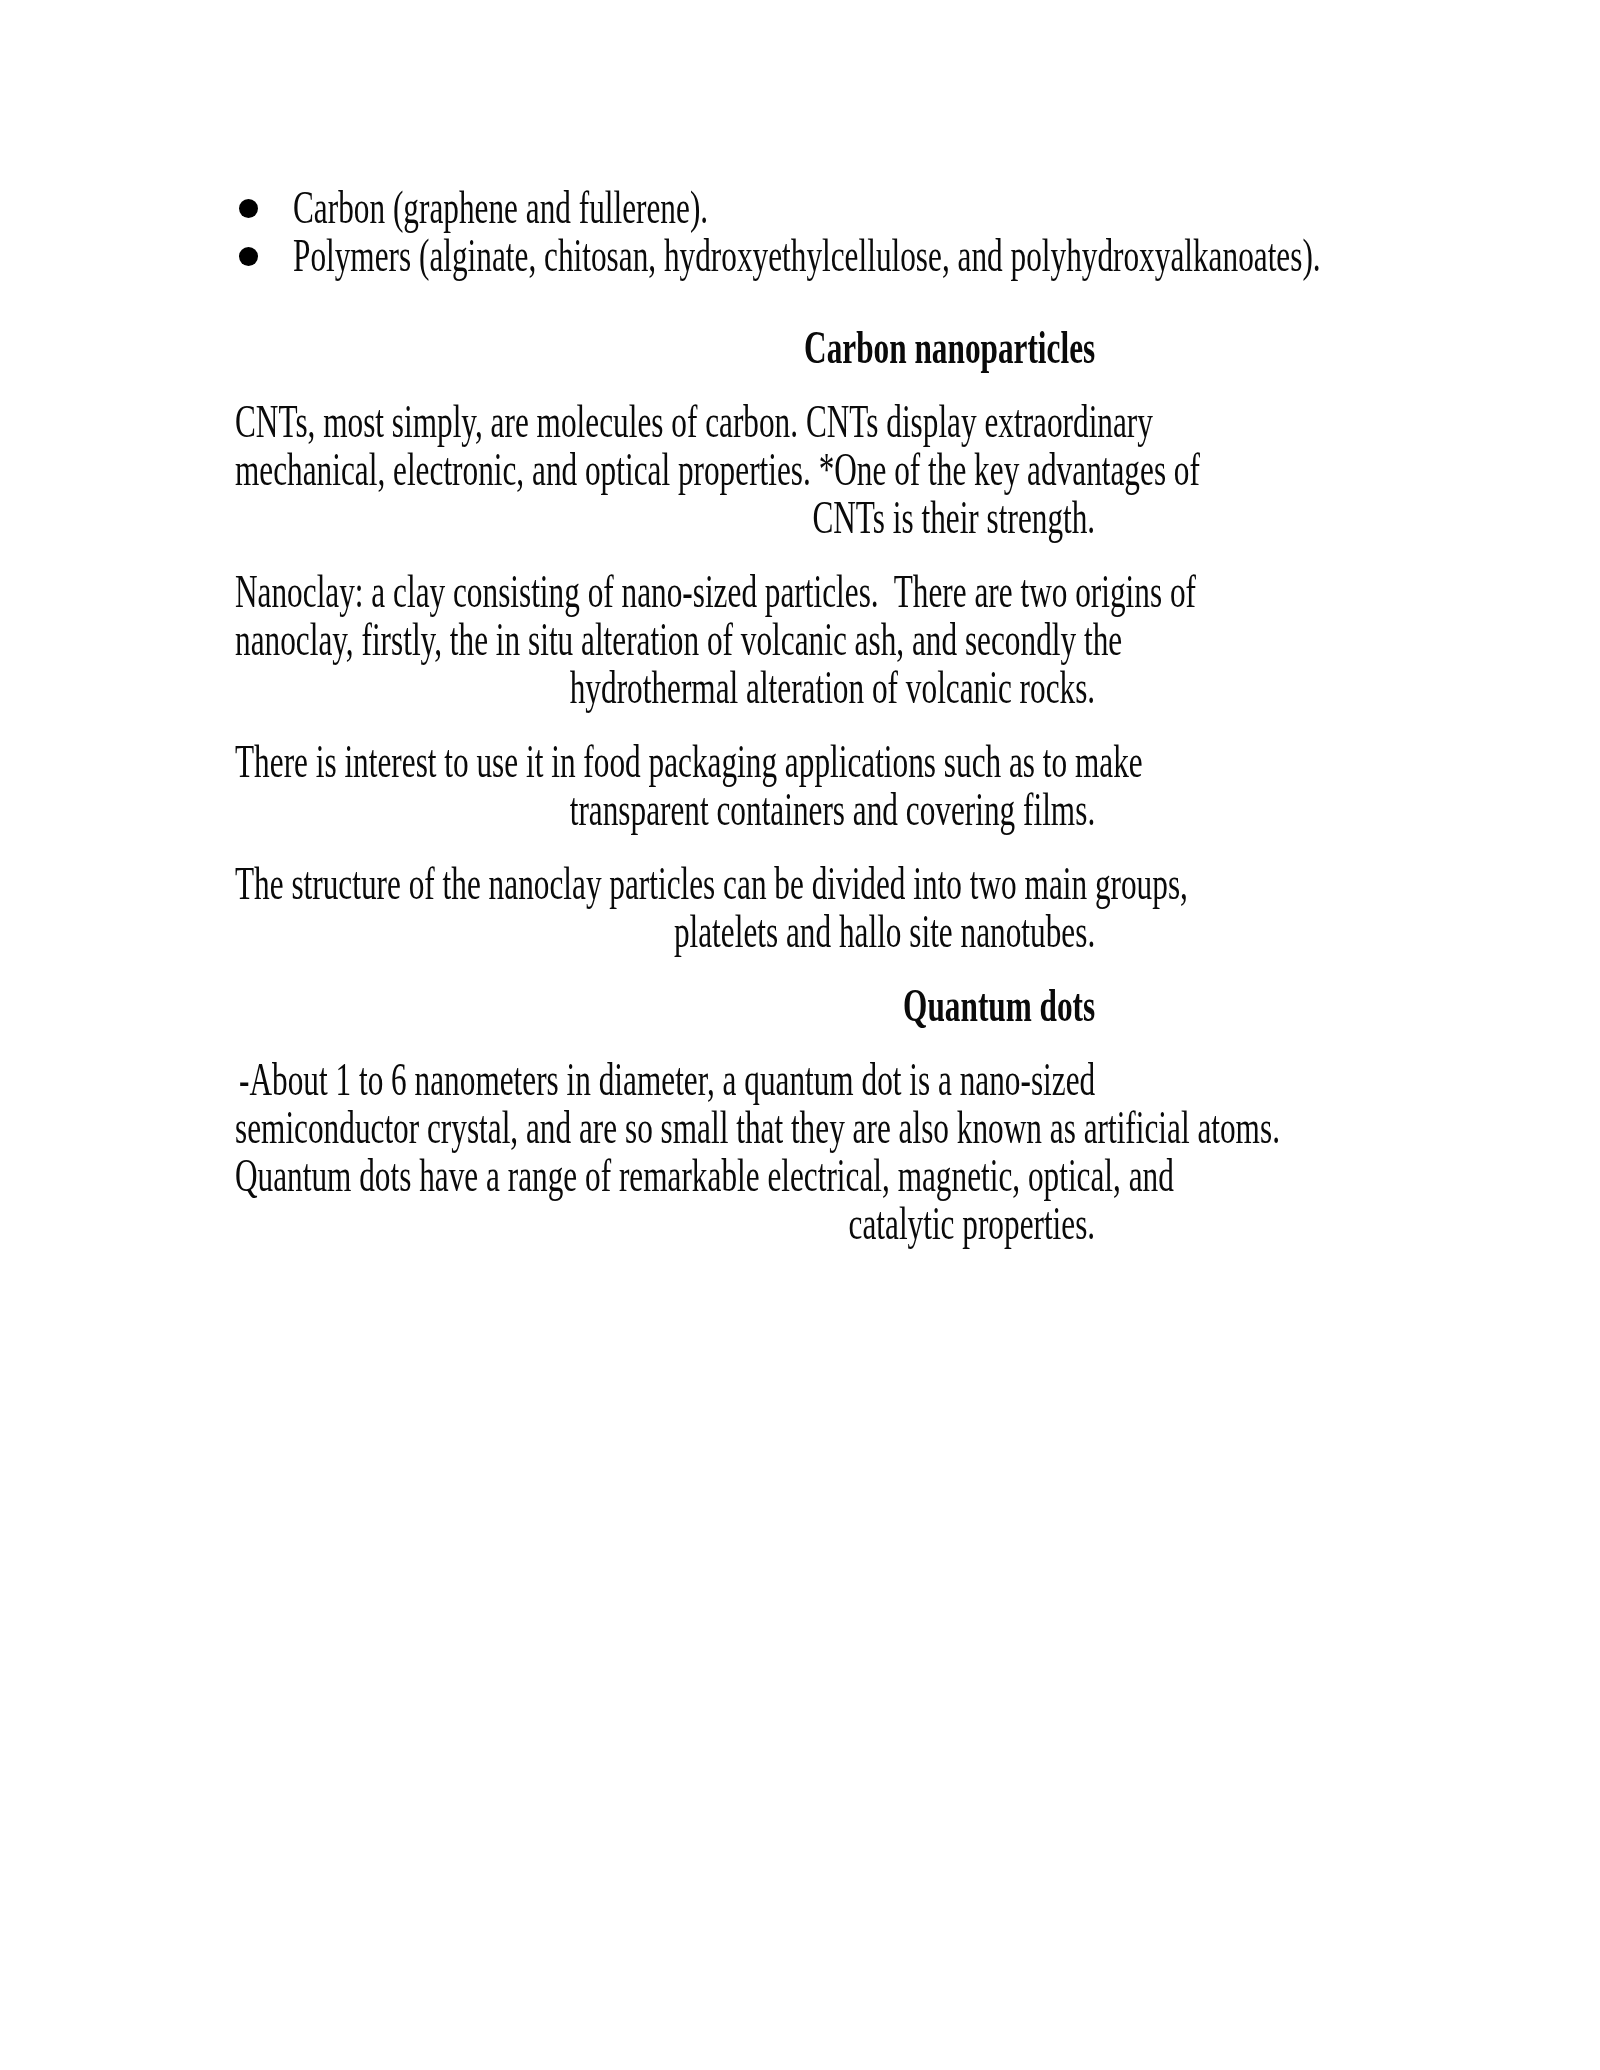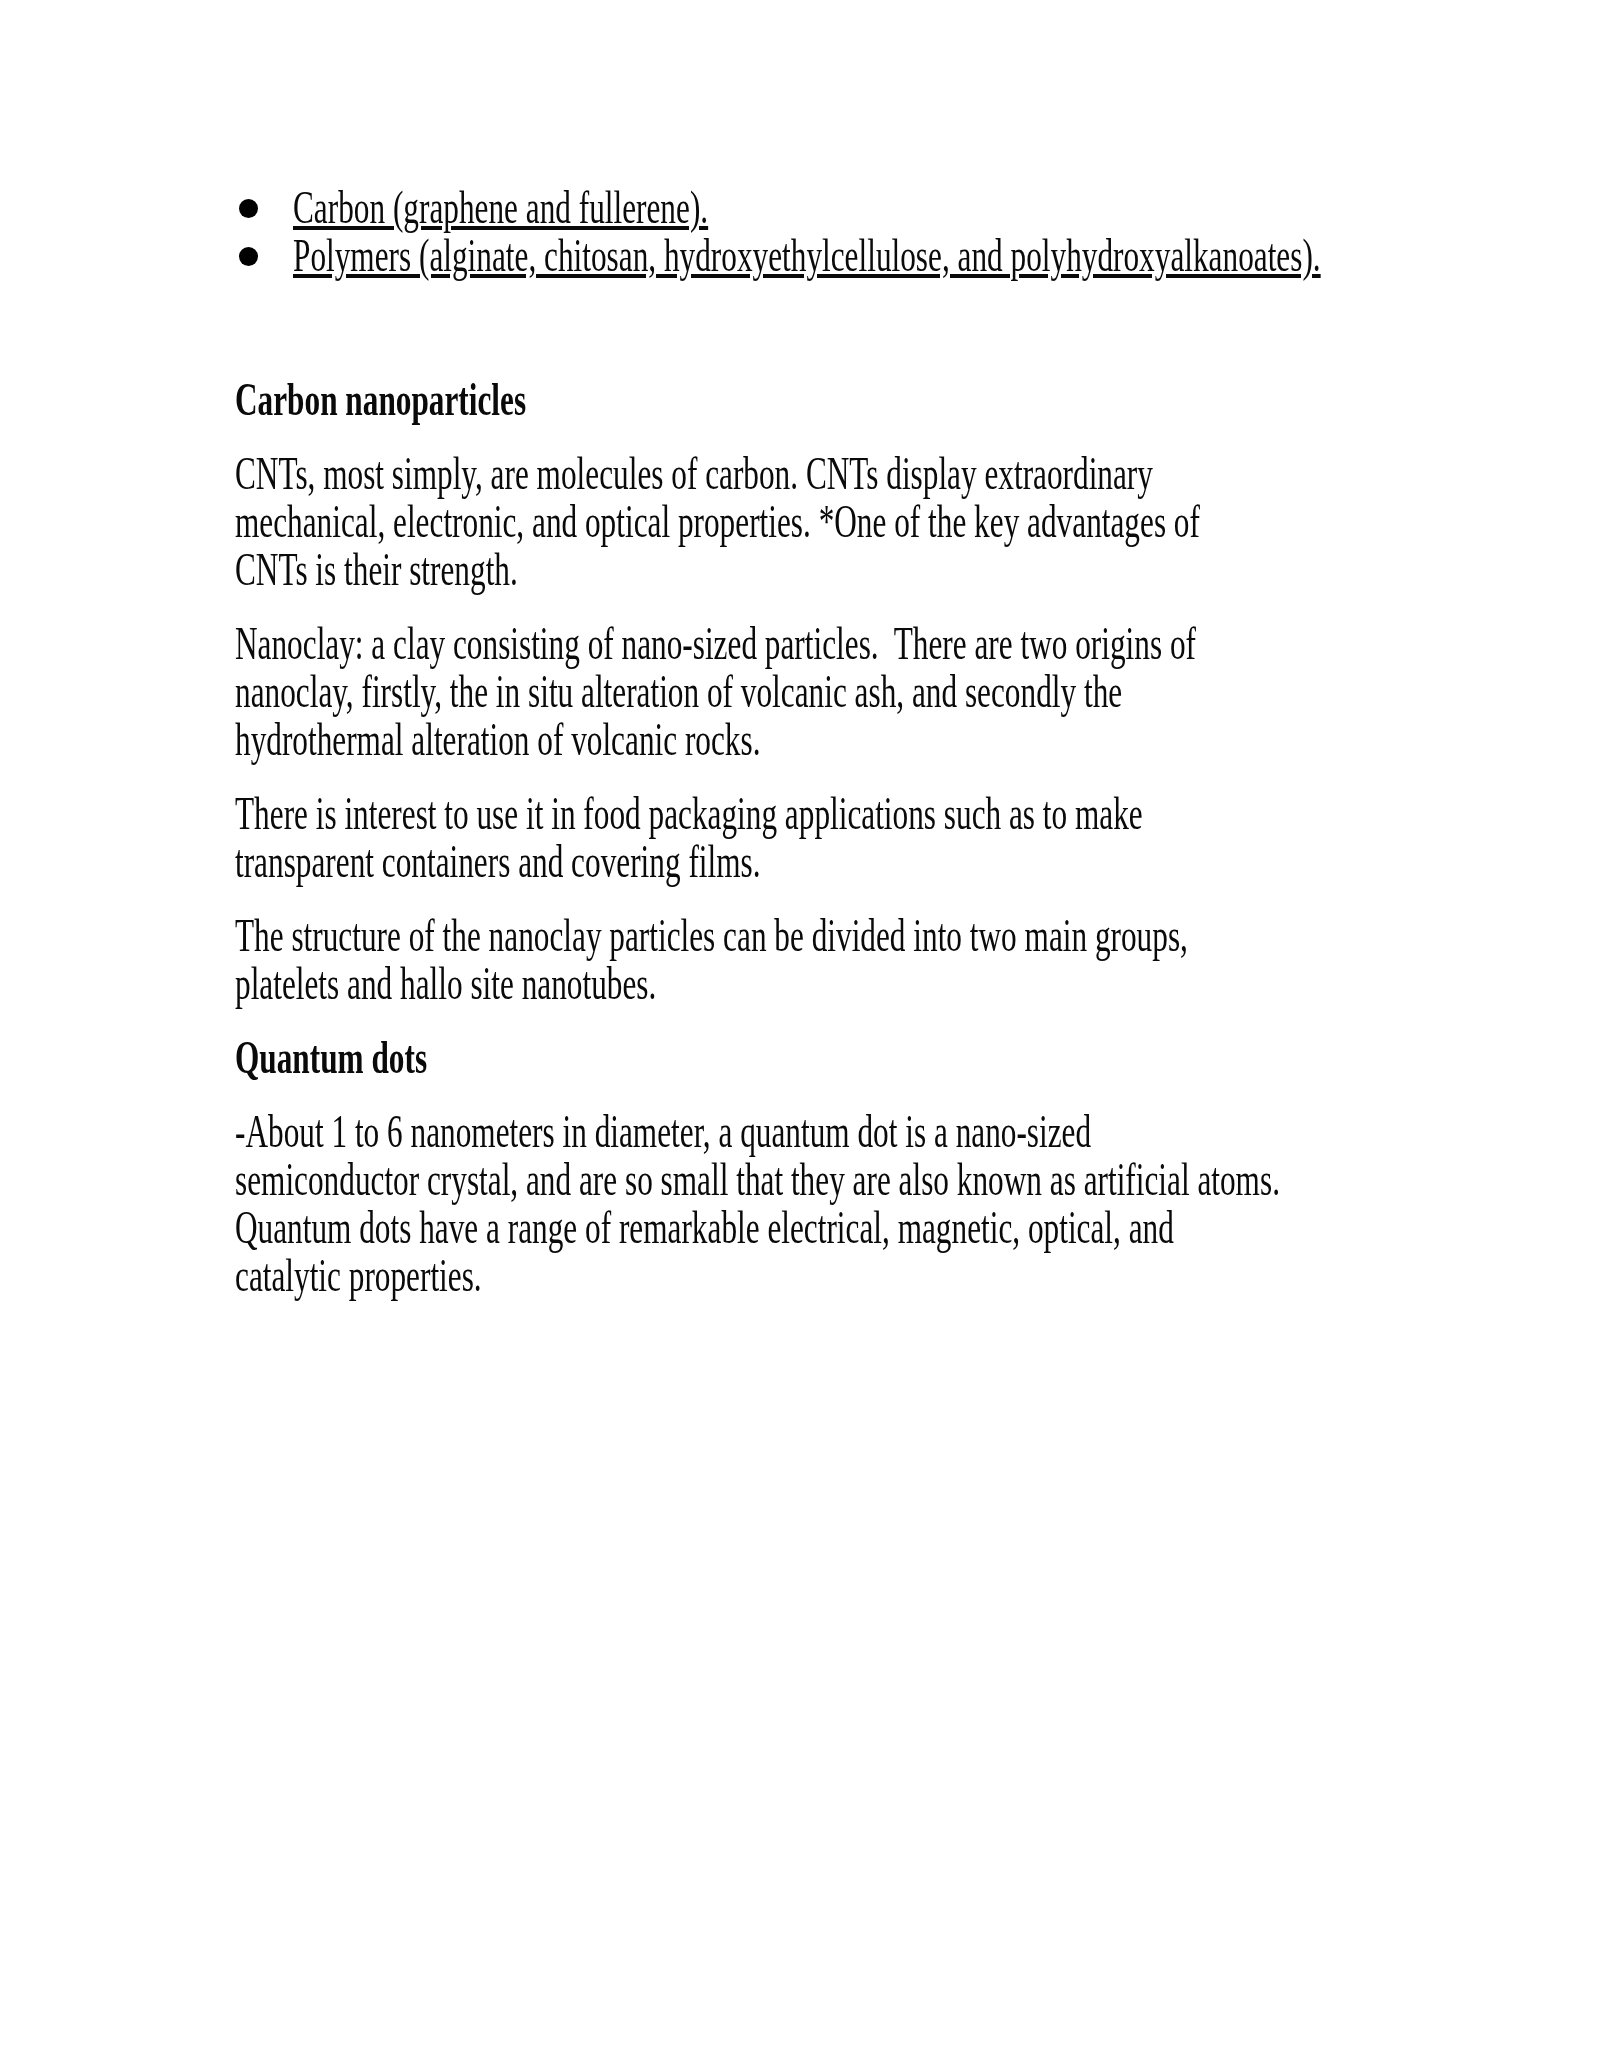--- a/index.html
+++ b/index.html
@@ -22,26 +22,25 @@
   .tx {
     display: block;
     white-space: pre;          
     font-size: 46px;
     line-height: 48px;
     transform: scaleX(0.68);   
     transform-origin: left center;
   }
   .bold { font-weight: 700; }
 
-  .para, .hd { margin-bottom: 26px; }
+  .para, .hd { margin-bottom: 26px; text-align: right; }
 
   ul.bullets {
     list-style: none;
-    margin-bottom: 96px;      
-    text-decoration: underline;
+    margin-bottom: 44px;      
   }
   ul.bullets li {
     display: flex;
     align-items: center;
     height: 48px;
   }
   .dot {
     flex: none;
     width: 19px;
     height: 19px;

